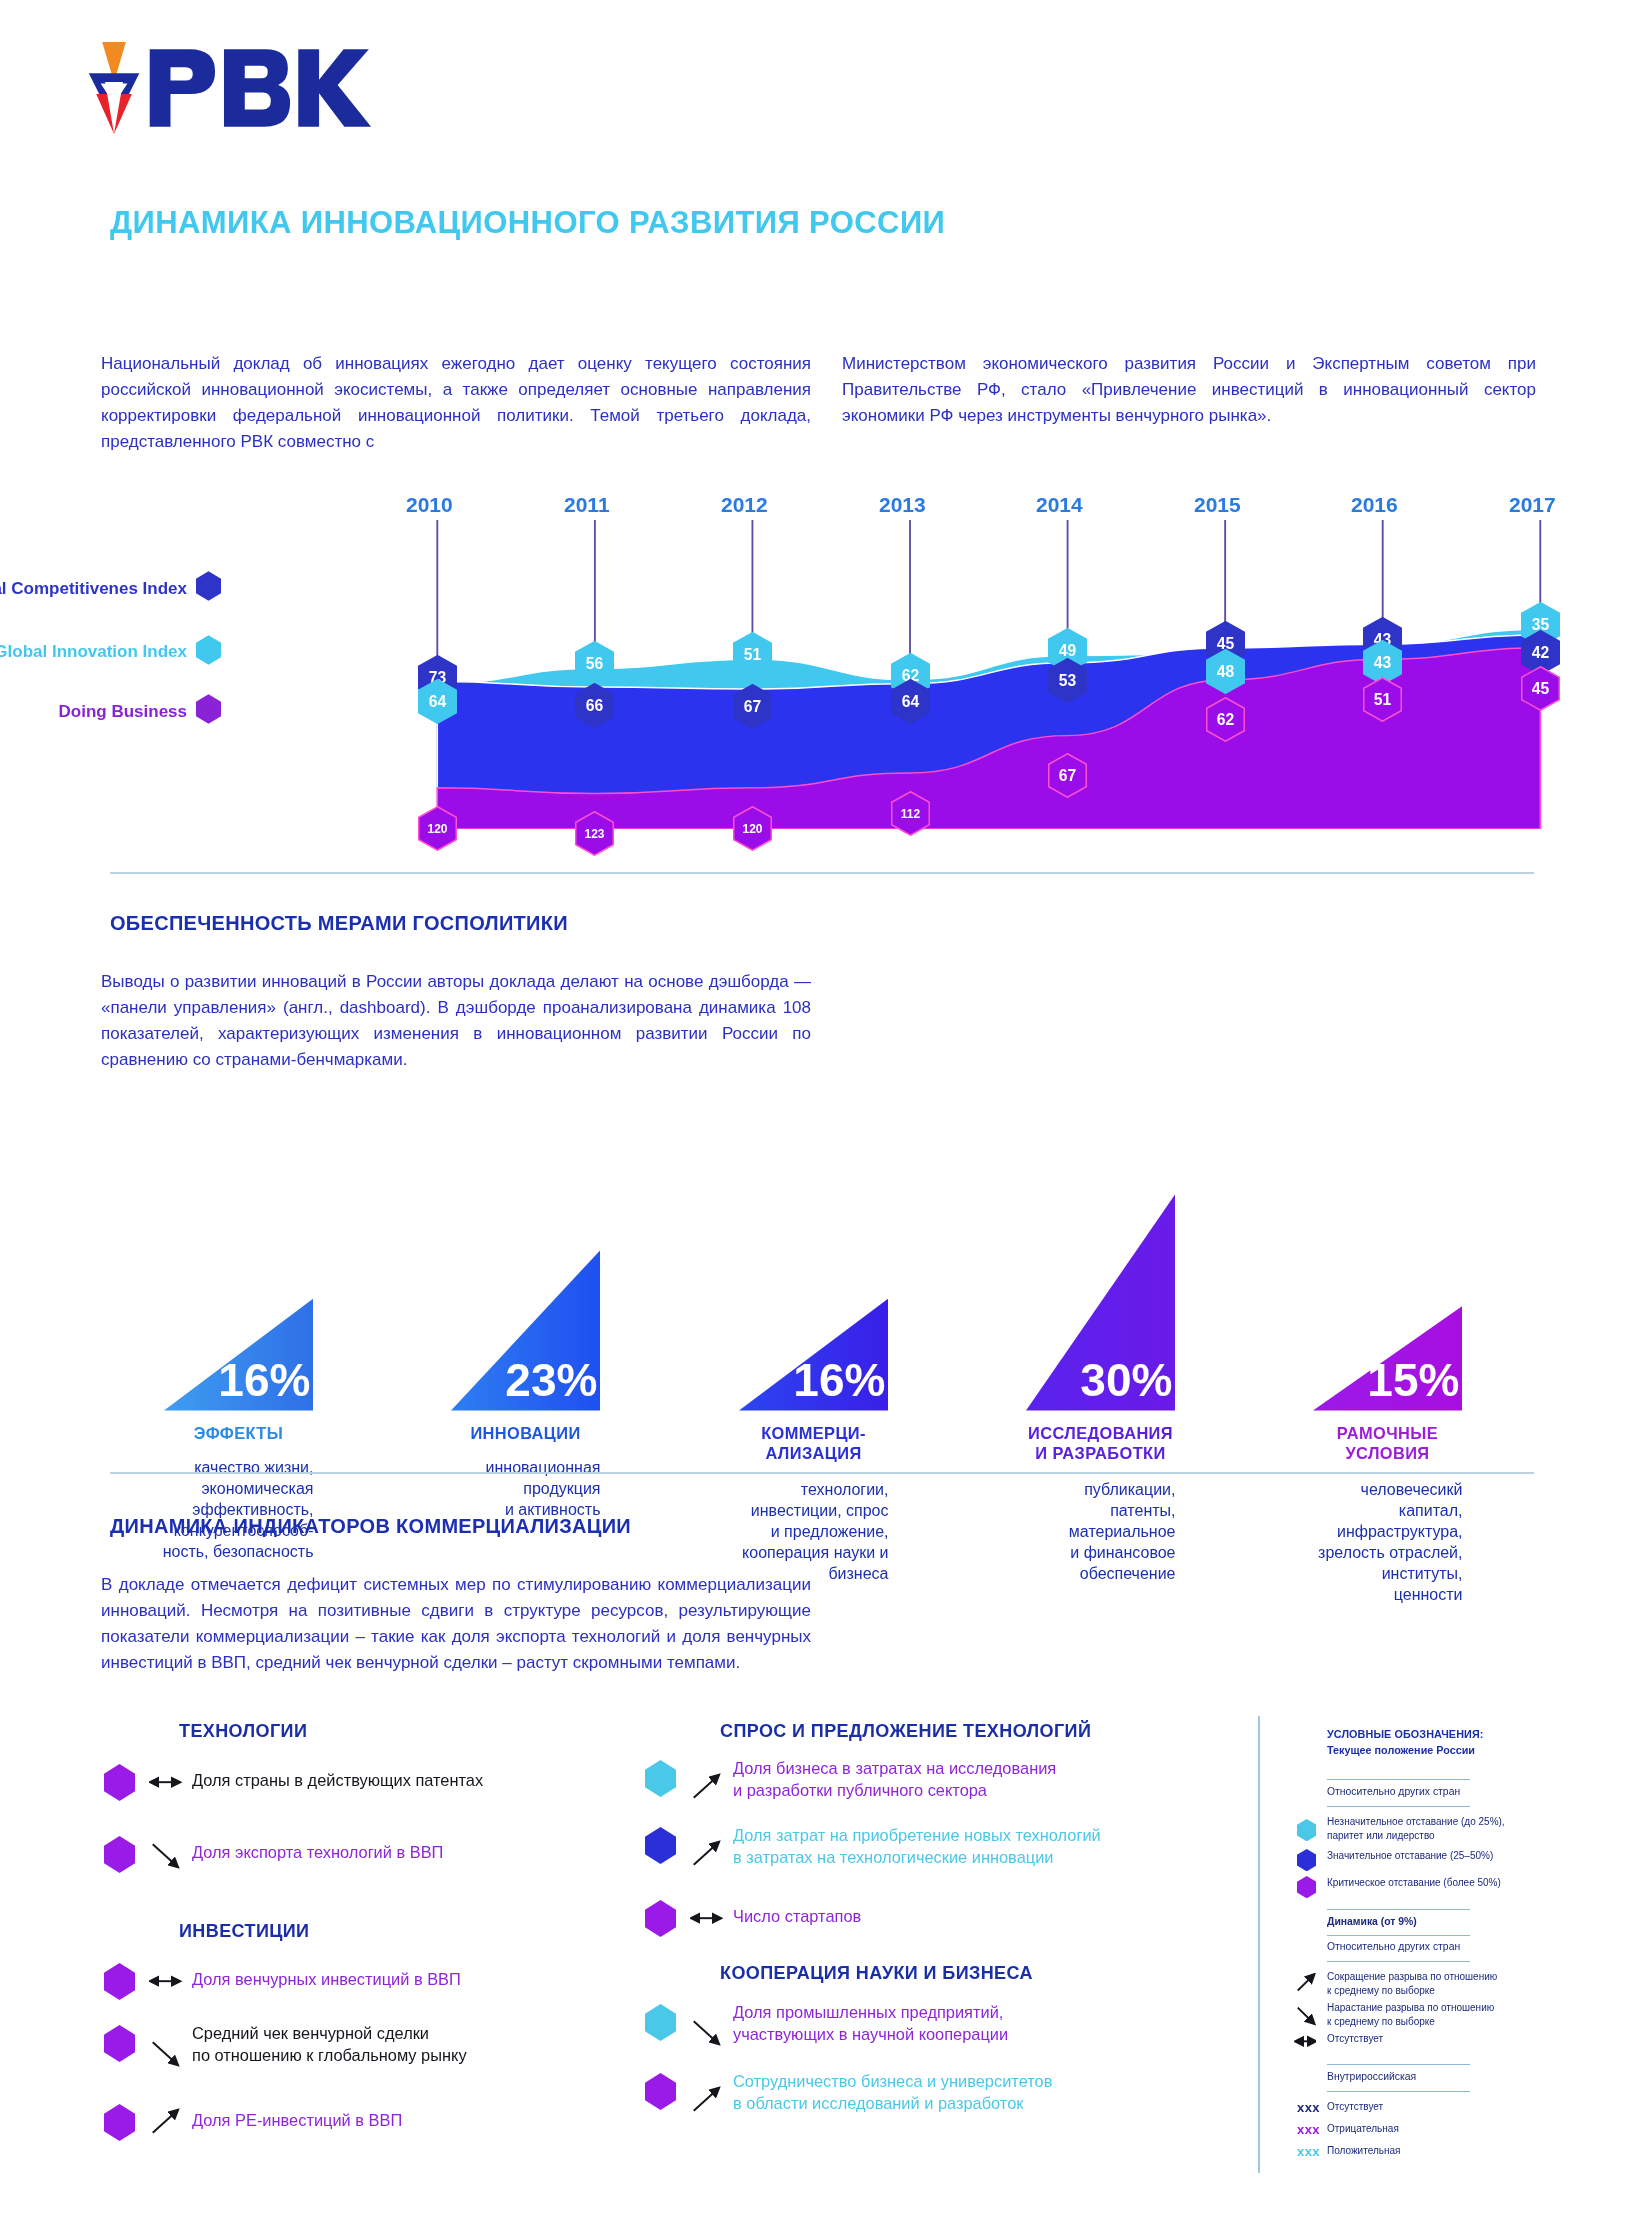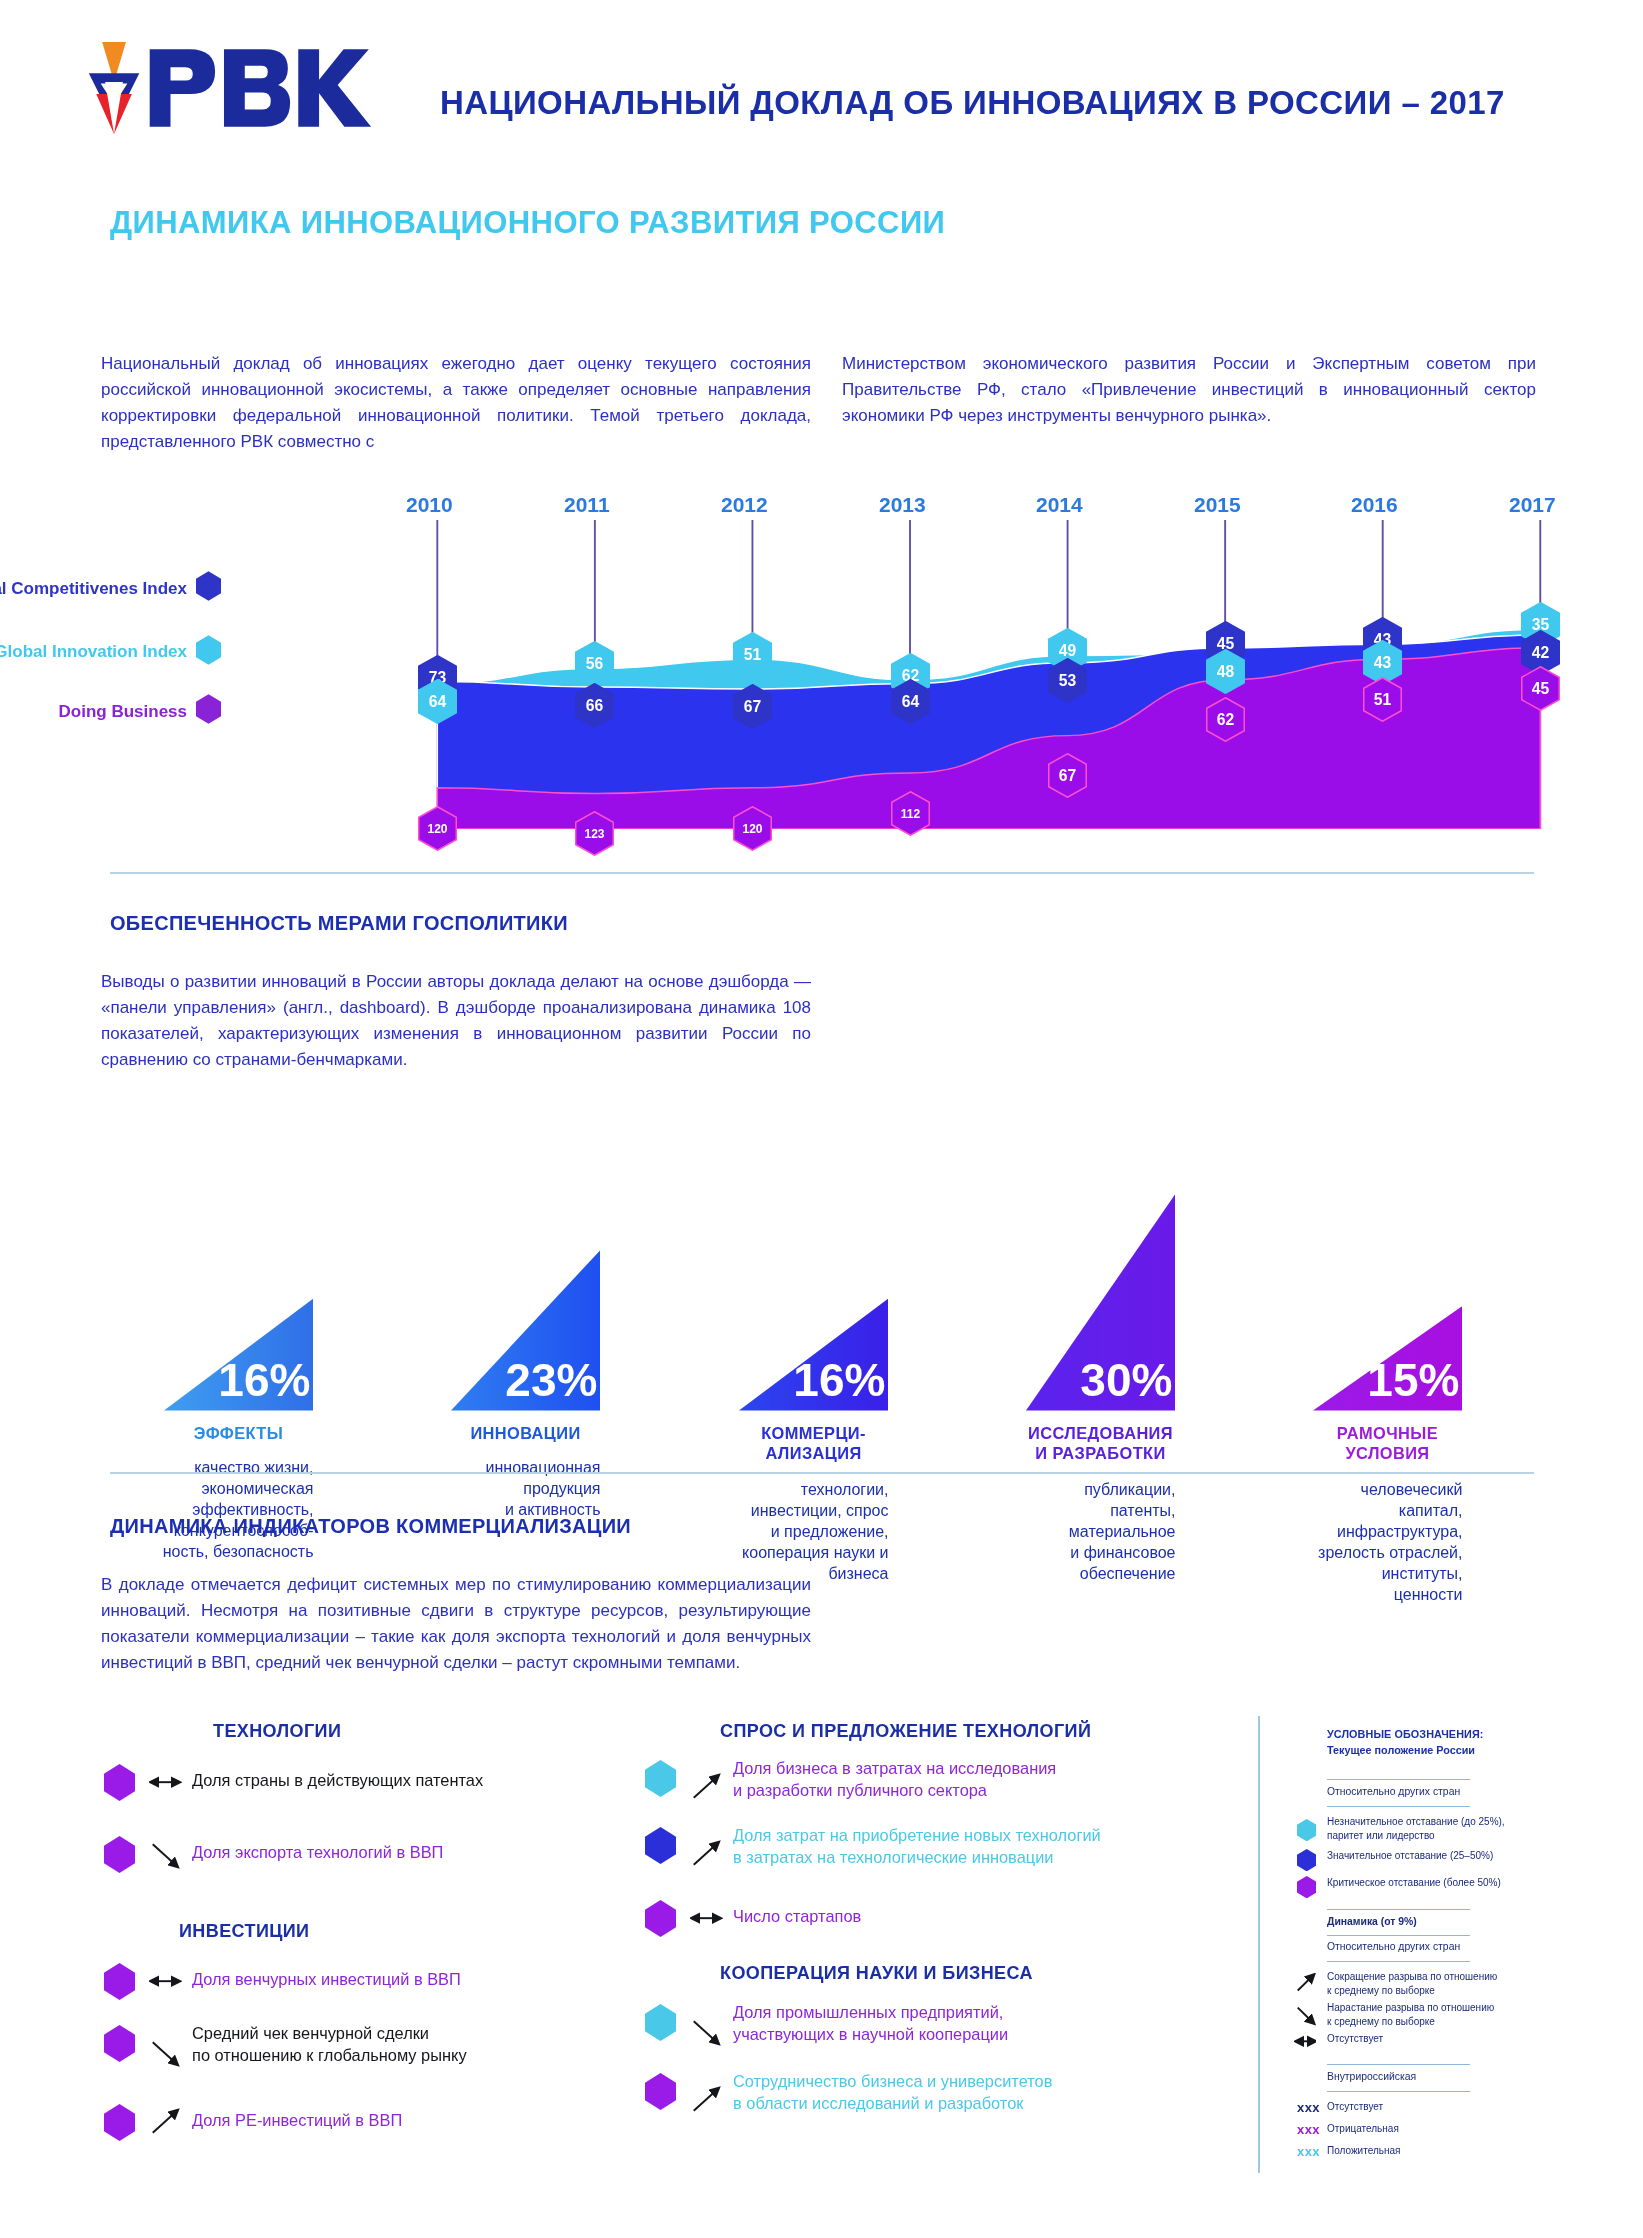--- a/index.html
+++ b/index.html
@@ -117,21 +117,20 @@
         <polygon points="40,78 88,78 64,132" fill="#E8222A"></polygon>
         <polygon points="52,62 76,62 64,132" fill="#ffffff"></polygon>
         <polygon points="64,8 64,132 56,132 56,8" fill="#ffffff" opacity="0"></polygon>
         <g fill="#1B2B9B">
           <path d="M112 18 h54 q34 0 34 30 q0 30 -34 30 h-26 v44 h-28 z M140 42 v18 h20 q10 0 10 -9 q0 -9 -10 -9 z"></path>
           <path d="M212 18 h56 q30 0 30 26 q0 16 -13 22 q16 6 16 24 q0 32 -34 32 h-55 z M240 40 v17 h22 q9 0 9 -9 q0 -8 -9 -8 z M240 76 v23 h24 q11 0 11 -11 q0 -12 -11 -12 z"></path>
           <path d="M312 18 h28 v41 l33 -41 h34 l-42 48 l45 56 h-36 l-34 -45 v45 h-28 z"></path>
         </g>
       </svg>
     </div>
-    <div class="report-title">НАЦИОНАЛЬНЫЙ ДОКЛАД ОБ ИННОВАЦИЯХ В РОССИИ – 2017</div>
   </div>
 
   <div class="sec-title-cyan" style="top:205px;">ДИНАМИКА ИННОВАЦИОННОГО РАЗВИТИЯ РОССИИ</div>
 
   <div class="body-col" style="left:101px;top:351px;width:710px;">Национальный доклад об инновациях ежегодно дает оценку текущего состояния российской инновационной экосистемы, а также определяет основные направления корректировки федеральной инновационной политики. Темой третьего доклада, представленного РВК совместно с</div>
   <div class="body-col" style="left:842px;top:351px;width:694px;">Министерством экономического развития России и Экспертным советом при Правительстве РФ, стало «Привлечение инвестиций в инновацион­ный сектор экономики РФ через инструменты венчурного рынка».</div>
 
   <div class="chart-wrap">
 
     <div id="year-labels">
@@ -399,21 +398,21 @@
   </div>
       </div>
   </div>
 
   <div class="divider" style="top:1472px;"></div>
 
   <div class="sec-title-blue2" style="top:1515px;">ДИНАМИКА ИНДИКАТОРОВ КОММЕРЦИАЛИЗАЦИИ</div>
   <div class="body-col" style="left:101px;top:1572px;width:710px;">В докладе отмечается дефицит системных мер по стимулированию коммерциализации инноваций. Несмотря на позитивные сдвиги в структуре ресурсов, результирующие показатели коммерциализации – такие как доля экспорта технологий и доля венчурных инвестиций в ВВП, средний чек венчурной сделки – растут скромными темпами.</div>
 
   <div id="indicator-columns">
-      <div class="col-head" style="left: 179px; top: 1721px; margin-left: 34px;">ТЕХНОЛОГИИ</div>
+      <div class="col-head" style="left: 179px; top: 1721px;">ТЕХНОЛОГИИ</div>
       <div class="ind-row" style="left: 104px; top: 1764px;">
         <span class="ind-hex"><svg width="31" height="37" viewBox="0 0 42 50">
     <polygon points="21,0 42,13 42,37 21,50 0,37 0,13" fill="#9a1ae8"></polygon>
           </svg></span>
        <span class="ind-arrow" style="top:3px"><svg width="33" height="33" viewBox="0 0 44 44">
             <defs>
               <marker id="ahflat44" markerWidth="6" markerHeight="6" refX="3" refY="3" orient="auto">
       <path d="M0,0 L6,3 L0,6 z" fill="#15161c"></path>
               </marker>
       <marker id="ah2flat44" markerWidth="6" markerHeight="6" refX="3" refY="3" orient="auto-start-reverse">

